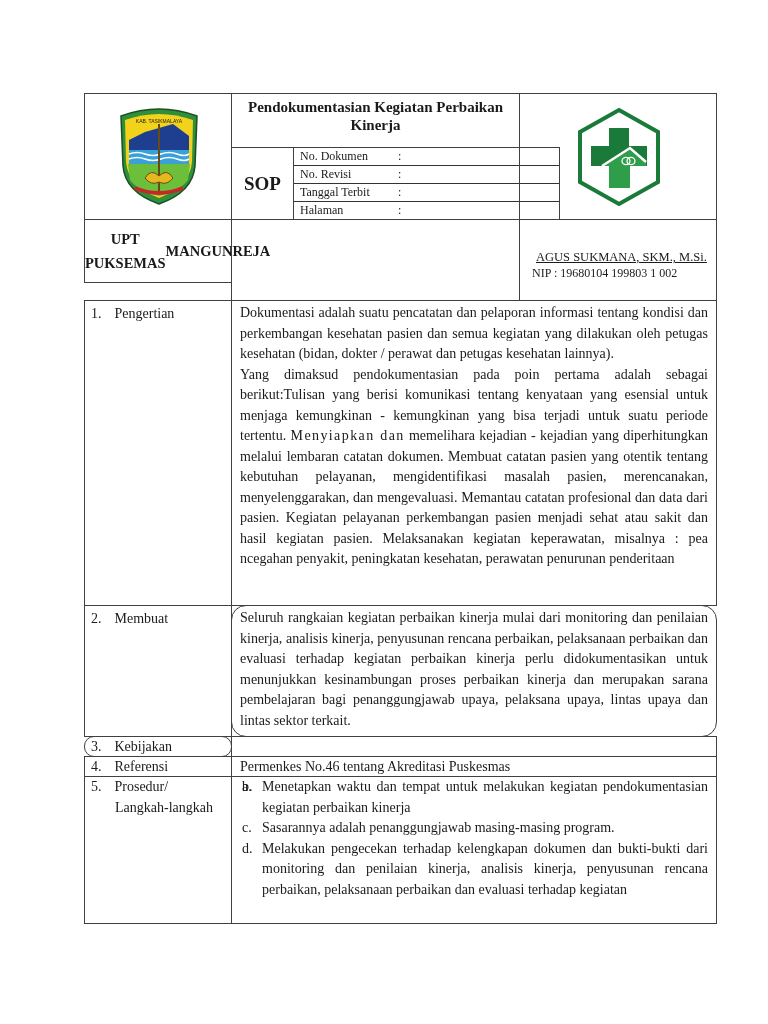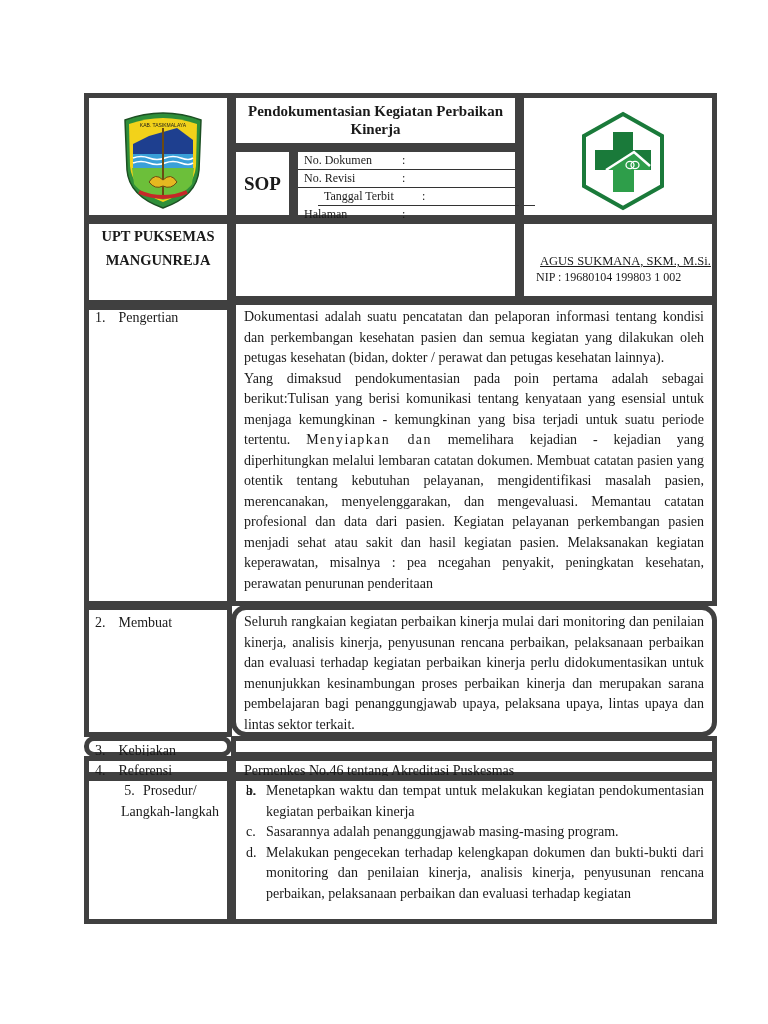--- a/index.html
+++ b/index.html
@@ -1,19 +1,19 @@
 <!DOCTYPE html>
 <html><head>
 <meta charset="utf-8">
 <style>
   html, body { margin: 0; padding: 0; background: #ffffff; }
   body { width: 768px; height: 1024px; position: relative; overflow: hidden;
          font-family: "Liberation Serif", "DejaVu Serif", serif; color: #1a1a1a; }
   .page { position: absolute; left: 84px; top: 93px; width: 633px; }
-  .bx { position: absolute; border: 5px solid #404040; box-sizing: border-box; }
+  .bx { position: absolute; border: 1px solid #404040; box-sizing: border-box; }
   .hdr-title { font-weight: bold; font-size: 15px; text-align: center; line-height: 18px; }
   .meta-row { position: absolute; left: 0; width: 100%; height: 18px; border-bottom: 1px solid #333;
               font-size: 12px; line-height: 17px; box-sizing: border-box; }
   .meta-row .lbl { position: absolute; left: 6px; }
   .meta-row .colon { position: absolute; left: 104px; }
   .sop { font-weight: bold; font-size: 19px; }
   .upt { font-weight: bold; font-size: 14.5px; text-align: center; line-height: 24px; }
   .sig-name { font-size: 12.5px; text-decoration: underline; }
   .sig-nip { font-size: 12px; }
   .cell-lbl { font-size: 14px; line-height: 20.5px; }
@@ -48,30 +48,30 @@
 
   <div class="bx" style="left:147px; top:0; width:289px; height:55px; padding-top:4px;">
     <div class="hdr-title">Pendokumentasian Kegiatan Perbaikan</div>
     <div class="hdr-title">Kinerja</div>
   </div>
 
   <div class="bx" style="left:147px; top:54px; width:63px; height:73px; display:flex; align-items:center; justify-content:center;">
     <span class="sop">SOP</span>
   </div>
 
-  <div class="bx" style="left:209px; top:54px; width:227px; height:73px;">
+  <div class="bx" style="left:209px; top:54px; width:267px; height:73px;">
     <div class="meta-row" style="top:0;">
       <span class="lbl">No. Dokumen</span>
       <span class="colon">:</span>
     </div>
     <div class="meta-row" style="top:18px;">
       <span class="lbl">No. Revisi</span>
       <span class="colon">:</span>
     </div>
-    <div class="meta-row" style="top:36px;margin-left:20px;">
+    <div class="meta-row" style="top:36px;">
       <span class="lbl">Tanggal Terbit</span>
       <span class="colon">:</span>
     </div>
     <div class="meta-row" style="top:54px; border-bottom:none;">
       <span class="lbl">Halaman</span>
       <span class="colon">:</span>
     </div>
   </div>
 
   <div class="bx" style="left:435px; top:0; width:198px; height:127px;">
@@ -79,21 +79,21 @@
       <polygon points="45,4 84,26 84,76 45,98 6,76 6,26" fill="none" stroke="#1a7a3a" stroke-width="4"></polygon>
       <rect x="35" y="22" width="20" height="60" fill="#1a7a3a"></rect>
       <rect x="17" y="40" width="56" height="20" fill="#1a7a3a"></rect>
       <path d="M28 60 L56 42 L72 56 L72 60 L56 60 L56 82 L35 82 L35 60 Z" fill="#2e9e4a"></path>
       <path d="M28 60 L56 42 L72 56" fill="none" stroke="#ffffff" stroke-width="2.5"></path>
       <ellipse cx="52" cy="55" rx="4" ry="3.6" fill="none" stroke="#ffffff" stroke-width="1.3"></ellipse>
       <ellipse cx="57" cy="55" rx="4" ry="3.6" fill="none" stroke="#ffffff" stroke-width="1.3"></ellipse>
     </svg>
   </div>
 
-  <div class="bx" style="left:0; top:126px; width:148px; height:91px; display:flex; flex-direction:column; align-items:center; justify-content:flex-start;">
+  <div class="bx" style="left:0; top:126px; width:148px; height:64px; display:flex; flex-direction:row; align-items:center; justify-content:flex-start;">
     <div class="upt">UPT PUKSEMAS</div>
     <div class="upt">MANGUNREJA</div>
   </div>
   <div class="bx" style="left:147px; top:126px; width:289px; height:82px;"></div>
   <div class="bx" style="left:435px; top:126px; width:198px; height:82px;">
     <div class="sig-name" style="position:absolute; left:16px; top:30px;">AGUS SUKMANA, SKM., M.Si.</div>
     <div class="sig-nip" style="position:absolute; left:12px; top:46px;">NIP : 19680104 199803 1 002</div>
   </div>
 
   <div class="bx" style="left:0; top:207px; width:148px; height:306px; padding:3px 6px;">
@@ -120,21 +120,21 @@
     <div class="txt"></div>
   </div>
 
   <div class="bx" style="left:0; top:663px; width:148px; height:21px; padding:0 6px;">
     <div class="cell-lbl"><span class="num">4.</span> <span>Referensi</span></div>
   </div>
   <div class="bx" style="left:147px; top:663px; width:486px; height:21px; padding:0 8px;">
     <div class="txt">Permenkes No.46 tentang Akreditasi Puskesmas</div>
   </div>
 
-  <div class="bx" style="left:0; top:683px; width:148px; height:148px; padding:0 6px;text-align:center;">
+  <div class="bx" style="left:0; top:683px; width:148px; height:148px; padding:0 6px;">
     <div class="cell-lbl"><span class="num">5.</span> <span>Prosedur/</span></div>
     <div class="cell-lbl indent" style="padding-left:24px;">Langkah-langkah</div>
   </div>
   <div class="bx" style="left:147px; top:683px; width:486px; height:148px; padding:0 8px 0 4px;">
     <div class="list-item">
       <span class="mk">a.</span>
     </div>
     <div class="list-item">
       <span class="mk">b.</span><span>Menetapkan waktu dan tempat untuk melakukan kegiatan pendokumentasian kegiatan perbaikan kinerja</span>
     </div>

